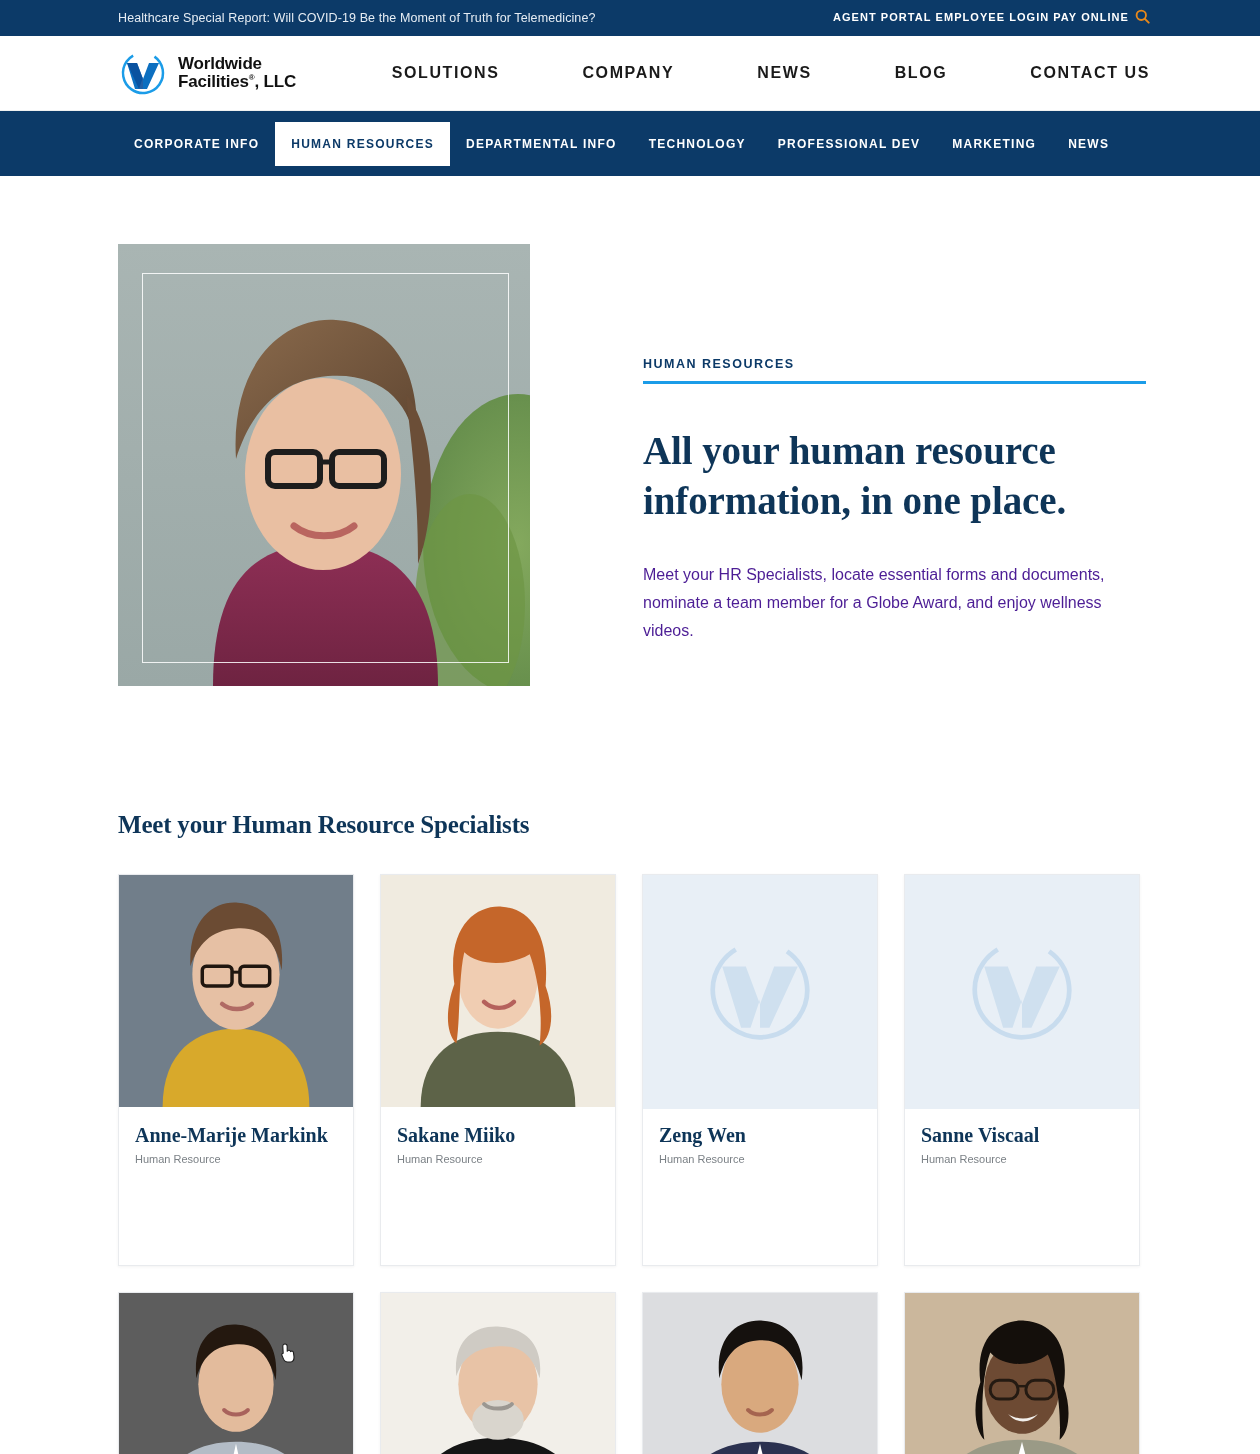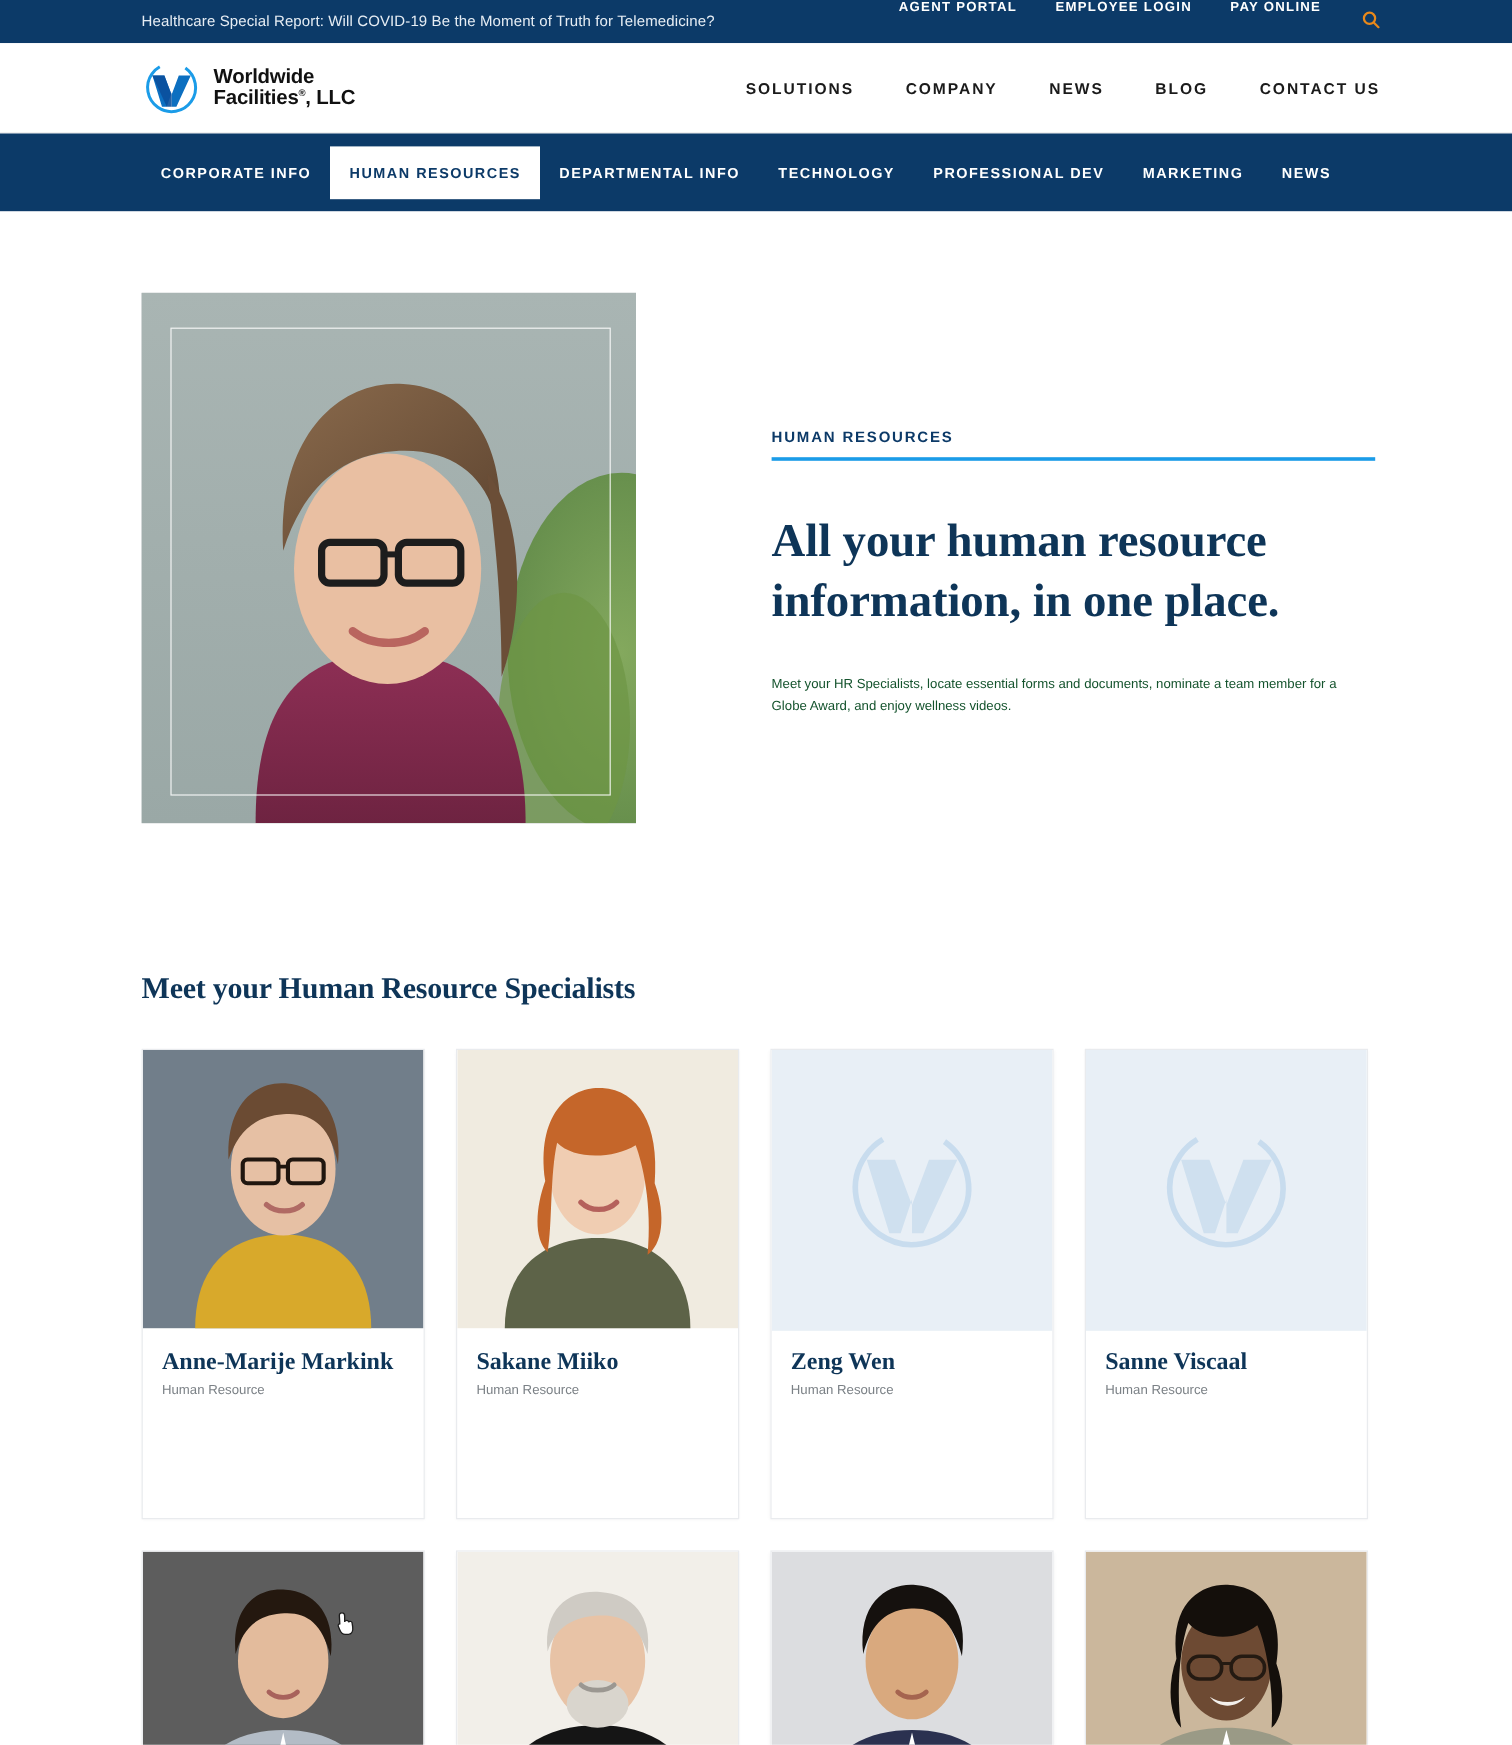--- a/index.html
+++ b/index.html
@@ -26,21 +26,22 @@
     font-size: 12.5px;
     letter-spacing: .1px;
     white-space: nowrap;
   }
   .topbar-right {
     position: absolute;
     right: 110px;
     top: 0;
     height: 33px;
     display: flex;
-    gap: 32px;
+    align-items: center;
+    gap: 4px;
   }
   .topbar-link {
     color: #ffffff;
     font-size: 11px;
     font-weight: bold;
     letter-spacing: 1.05px;
     white-space: nowrap;
   }
   .search-icon-wrap {
     display: flex;
@@ -73,25 +74,26 @@
   }
   .logo-text sup { font-size: 8px; vertical-align: super; }
   .mainnav {
     position: absolute;
     right: 110px;
     display: flex;
     align-items: center;
     gap: 43px;
   }
   .mainnav-item {
-    font-size: 13px;
+    font-size: 16px;
     font-weight: bold;
     letter-spacing: 1.6px;
     color: #1a1a1a;
     white-space: nowrap;
+    margin-left: 40px;
   }
 
   
   .subnav {
     height: 65px;
     background: #0c3a68;
     display: flex;
     align-items: center;
     padding-left: 118px;
   }
@@ -153,23 +155,23 @@
   .hero-title {
     font-family: "Liberation Serif", serif;
     font-size: 39px;
     font-weight: bold;
     line-height: 1.28;
     color: #0e3558;
     letter-spacing: -0.1px;
     margin-bottom: 35px;
   }
   .hero-desc {
-    font-size: 11px;
+    font-size: 16px;
     line-height: 1.75;
-    color: #14532d;
+    color: #4c1d95;
     max-width: 505px;
     margin-top: 32px;
   }
 
   
   .specialists {
     padding: 125px 110px 0 118px;
   }
   .section-title {
     font-family: "Liberation Serif", serif;

